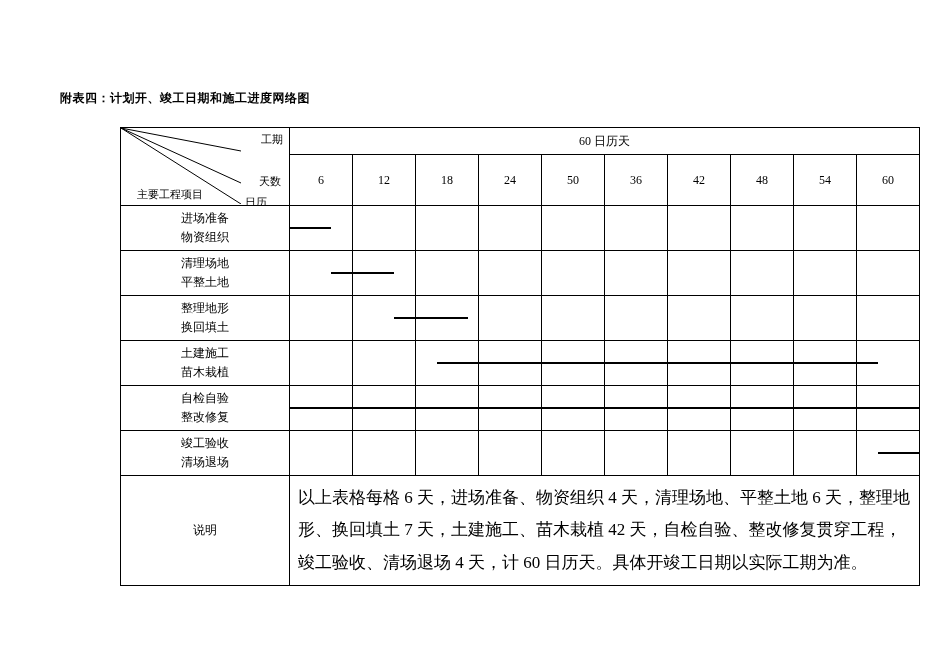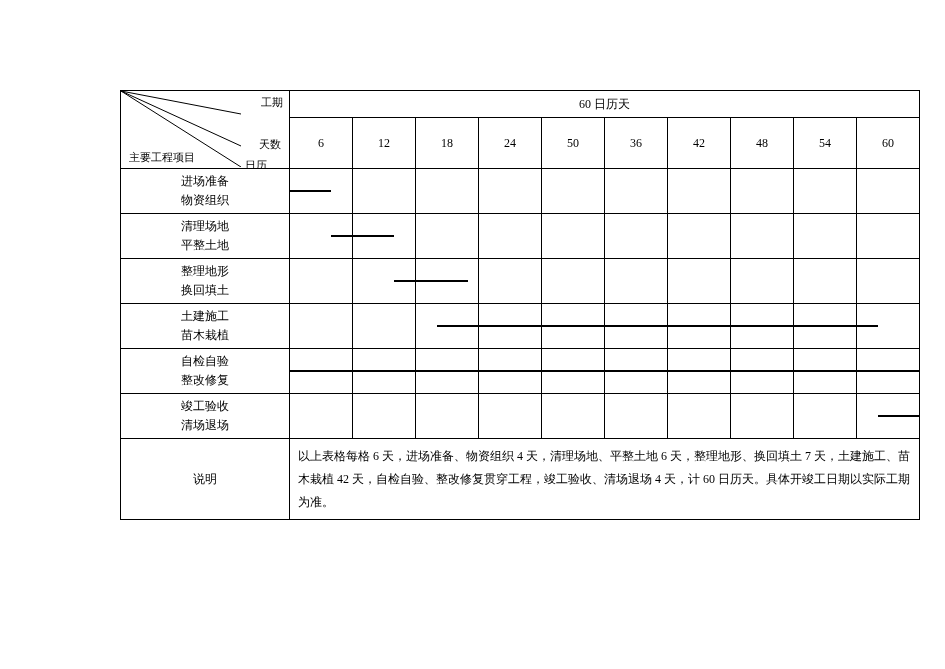--- a/index.html
+++ b/index.html
@@ -50,21 +50,21 @@
       height: 76px;
     }
     .hdr-top, .hdr-mid, .hdr-bot, .hdr-bl {
       position: absolute;
       font-size: 11px;
       white-space: nowrap;
     }
     .hdr-top { top: 3px; right: 6px; }
     .hdr-mid { top: 26px; right: 22px; margin-top: 40px; }
     .hdr-bot { top: 45px; right: 8px; }
-    .hdr-bl { bottom: 3px; left: 8px; }
+    .hdr-bl { bottom: 3px; left: 16px; }
     .period-hdr { height: 26px; }
     .col-day { width: 62px; height: 50px; }
     .row-lbl {
       width: 120px;
       height: 44px;
       text-align: center;
       line-height: 1.6;
       padding: 2px 4px;
       box-sizing: border-box;
     }
@@ -81,27 +81,28 @@
     }
     .desc-lbl {
       width: 120px;
       height: 64px;
       text-align: center;
     }
     .desc-body {
       text-align: left;
       padding: 6px 8px;
       line-height: 1.9;
-      font-size: 12px;
+      font-size: 17px;
     }
   </style>
 </head>
 <body>
 
 <div class="page">
+  <h1 class="title">附表四：计划开、竣工日期和施工进度网络图</h1>
 
   <div class="tbl-wrap">
     <table>
 
       <tbody>
           <tr>
         <td rowspan="2" class="hdr-cell">
           <svg viewBox="0 0 120 76" preserveAspectRatio="none">
             <line x1="0" y1="0" x2="120" y2="23" stroke="#000" stroke-width="1"></line>
             <line x1="0" y1="0" x2="120" y2="55" stroke="#000" stroke-width="1"></line>

